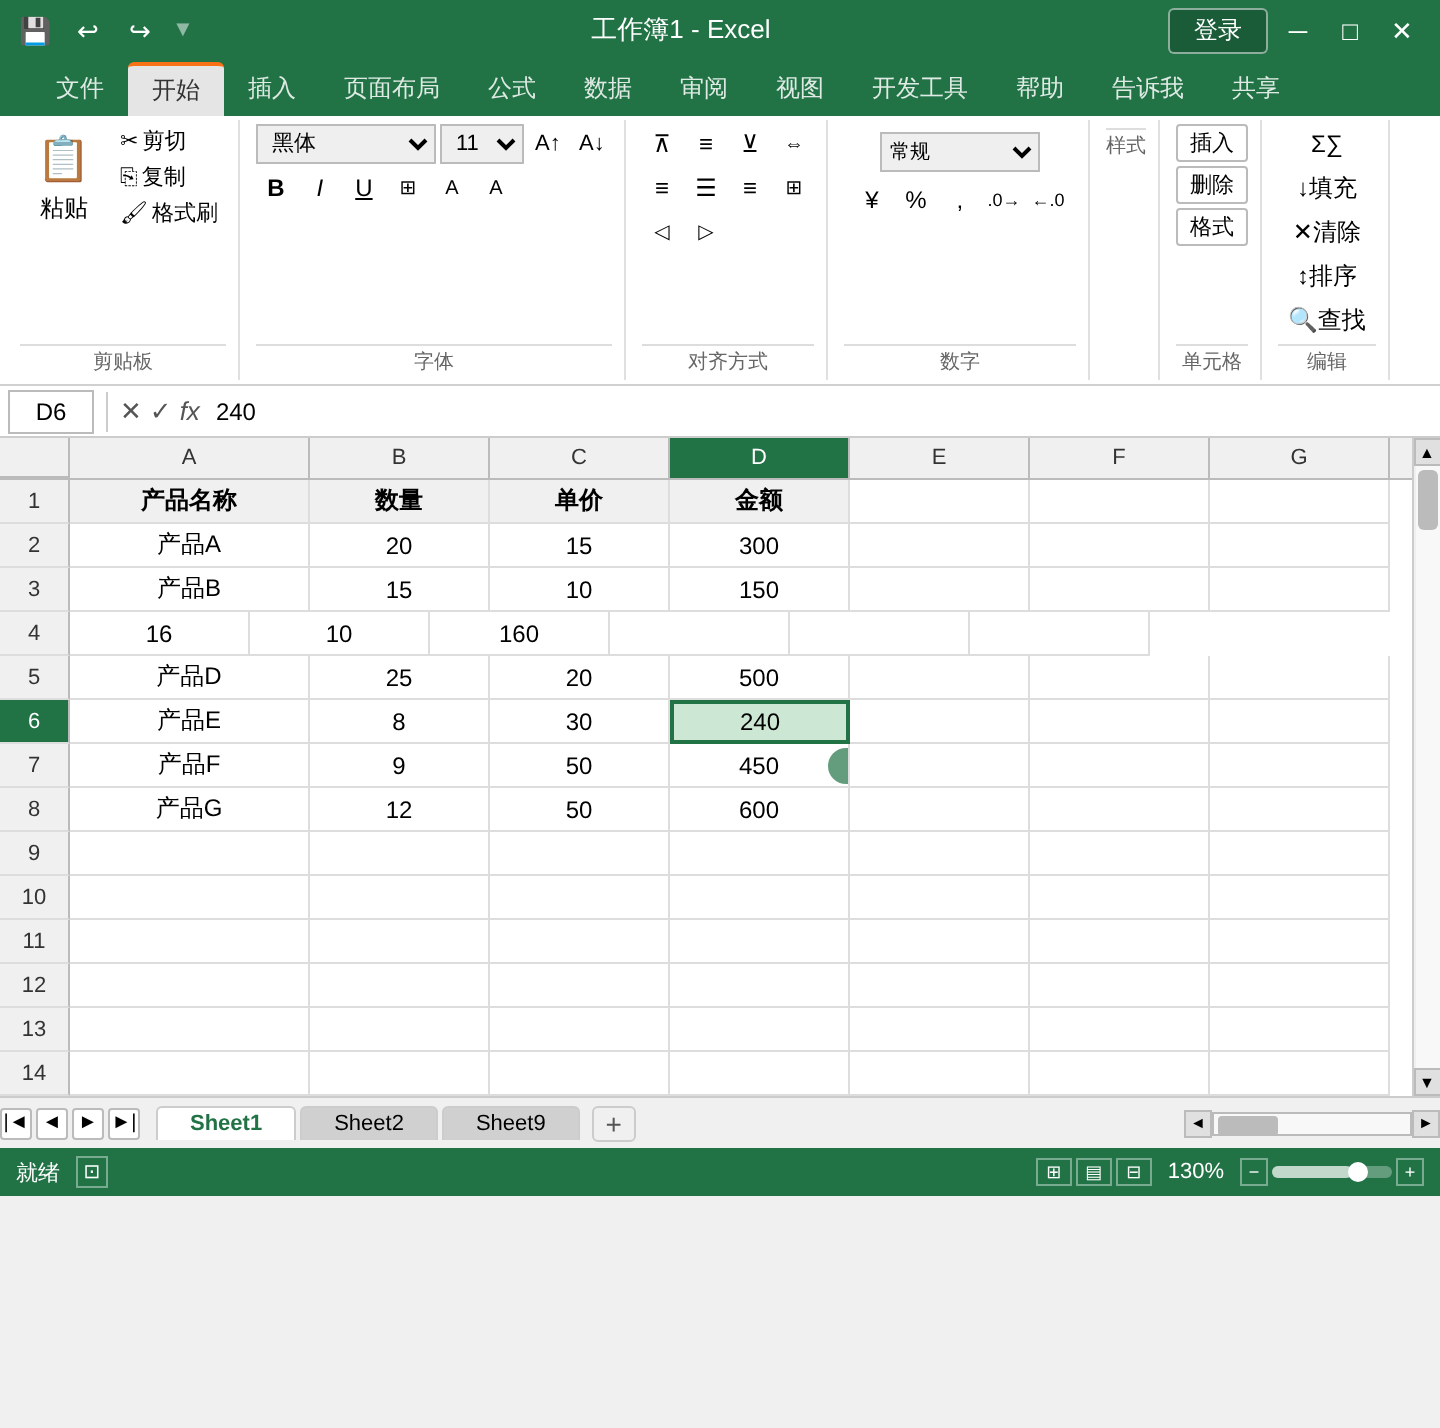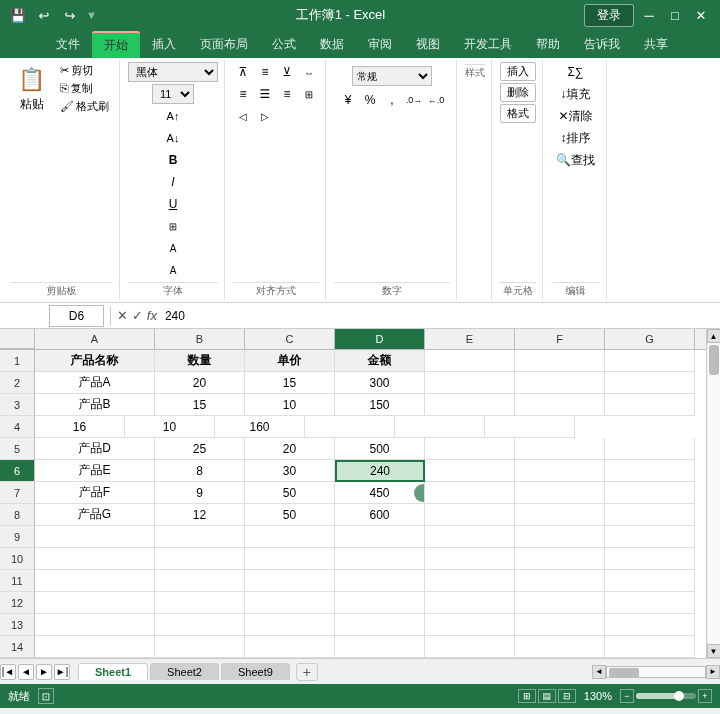--- a/index.html
+++ b/index.html
@@ -12,37 +12,37 @@
     .title-bar-right { display: flex; align-items: center; gap: 4px; }
     .tb-icon { width: 20px; height: 20px; display: flex; align-items: center; justify-content: center; font-size: 11px; cursor: pointer; border-radius: 2px; }
     .save-icon::before { content: '💾'; font-size: 13px; }
     .undo-icon::before { content: '↩'; font-size: 13px; }
     .redo-icon::before { content: '↪'; font-size: 13px; }
     .login-btn { background: #1a5c38; border: 1px solid rgba(255,255,255,0.5); color: white; padding: 2px 12px; border-radius: 3px; font-size: 12px; cursor: pointer; }
     .win-btn { width: 22px; height: 22px; display: flex; align-items: center; justify-content: center; font-size: 13px; cursor: pointer; }
 
     
     .ribbon { background: #ffffff; border-bottom: 1px solid #d0d0d0; }
-    .ribbon-tabs { display: flex; background: #217346; padding-left: 4px; justify-content: center; }
+    .ribbon-tabs { display: flex; background: #217346; padding-left: 16px; }
     .ribbon-tab { padding: 4px 12px; font-size: 12px; color: rgba(255,255,255,0.85); cursor: pointer; border-top: 2px solid transparent; }
-    .ribbon-tab.active { background: #22c55e; color: #333; border-top: 2px solid #fca5a5; border-radius: 3px 3px 0 0; margin-top: 1px; }
+    .ribbon-tab.active { background: #e5e5e5; color: #333; border-top: 2px solid #f97316; border-radius: 3px 3px 0 0; margin-top: 1px; }
     .ribbon-content { display: flex; align-items: stretch; padding: 2px 4px; min-height: 80px; gap: 2px; }
     .ribbon-group { display: flex; flex-direction: column; align-items: center; border-right: 1px solid #e0e0e0; padding: 2px 6px; min-width: fit-content; }
     .ribbon-group-inner { display: flex; align-items: flex-start; gap: 2px; flex: 1; }
     .ribbon-group-label { font-size: 10px; color: #666; margin-top: 2px; border-top: 1px solid #ddd; width: 100%; text-align: center; padding-top: 1px; }
 
     
     .paste-btn { display: flex; flex-direction: column; align-items: center; padding: 2px 6px; cursor: pointer; border-radius: 3px; min-width: 40px; }
     .paste-icon { width: 32px; height: 32px; display: flex; align-items: center; justify-content: center; font-size: 22px; }
     .small-btns { display: flex; flex-direction: column; gap: 1px; }
     .small-btn { display: flex; align-items: center; gap: 2px; padding: 1px 4px; cursor: pointer; font-size: 11px; border-radius: 2px; white-space: nowrap; }
 
     
     .font-group-inner { display: flex; flex-direction: column; gap: 2px; }
-    .font-row { display: flex; align-items: center; gap: 2px; flex-direction: column; }
+    .font-row { display: flex; align-items: center; gap: 2px; }
     .font-selector { width: 90px; height: 20px; font-size: 11px; border: 1px solid #bbb; padding: 0 3px; }
     .font-size-selector { width: 42px; height: 20px; font-size: 11px; border: 1px solid #bbb; padding: 0 3px; }
     .format-btn { width: 20px; height: 20px; display: flex; align-items: center; justify-content: center; font-size: 12px; cursor: pointer; border-radius: 2px; border: 1px solid transparent; }
     .bold { font-weight: bold; }
     .italic { font-style: italic; }
     .underline { text-decoration: underline; }
 
     
     .align-group { display: flex; flex-direction: column; gap: 2px; }
     .align-row { display: flex; gap: 2px; }
@@ -50,21 +50,21 @@
     
     .number-group { display: flex; flex-direction: column; align-items: center; padding: 4px; }
     .percent-row { display: flex; gap: 2px; margin-top: 2px; }
 
     
     .styles-group { display: flex; flex-direction: column; gap: 2px; padding: 4px; }
     .style-btn { font-size: 11px; padding: 1px 6px; cursor: pointer; border: 1px solid #bbb; background: white; border-radius: 2px; white-space: nowrap; }
 
     
     .formula-bar { display: flex; align-items: center; background: white; border-bottom: 1px solid #ccc; height: 26px; padding: 0 4px; gap: 4px; }
-    .cell-ref { width: 55px; height: 22px; border: 1px solid #bbb; font-size: 12px; text-align: center; display: flex; align-items: center; justify-content: center; margin-left: 45px; }
+    .cell-ref { width: 43px; height: 22px; border: 1px solid #bbb; font-size: 12px; text-align: center; display: flex; align-items: center; justify-content: center; }
     .formula-divider { width: 1px; height: 20px; background: #ccc; margin: 0 2px; }
     .formula-icons { display: flex; gap: 4px; align-items: center; }
     .fml-icon { font-size: 13px; cursor: pointer; color: #555; }
     .formula-input { flex: 1; height: 22px; border: none; outline: none; font-size: 12px; padding: 0 4px; }
 
     
     .col-header-row { display: flex; background: #f0f0f0; border-bottom: 1px solid #bbb; }
     .row-header { width: 35px; min-width: 35px; height: 20px; background: #f0f0f0; border-right: 1px solid #bbb; border-bottom: 1px solid #bbb; }
     .col-header { height: 20px; display: flex; align-items: center; justify-content: center; font-size: 11px; color: #333; border-right: 1px solid #bbb; background: #f0f0f0; cursor: pointer; }
     .col-header.selected { background: #217346; color: white; }

